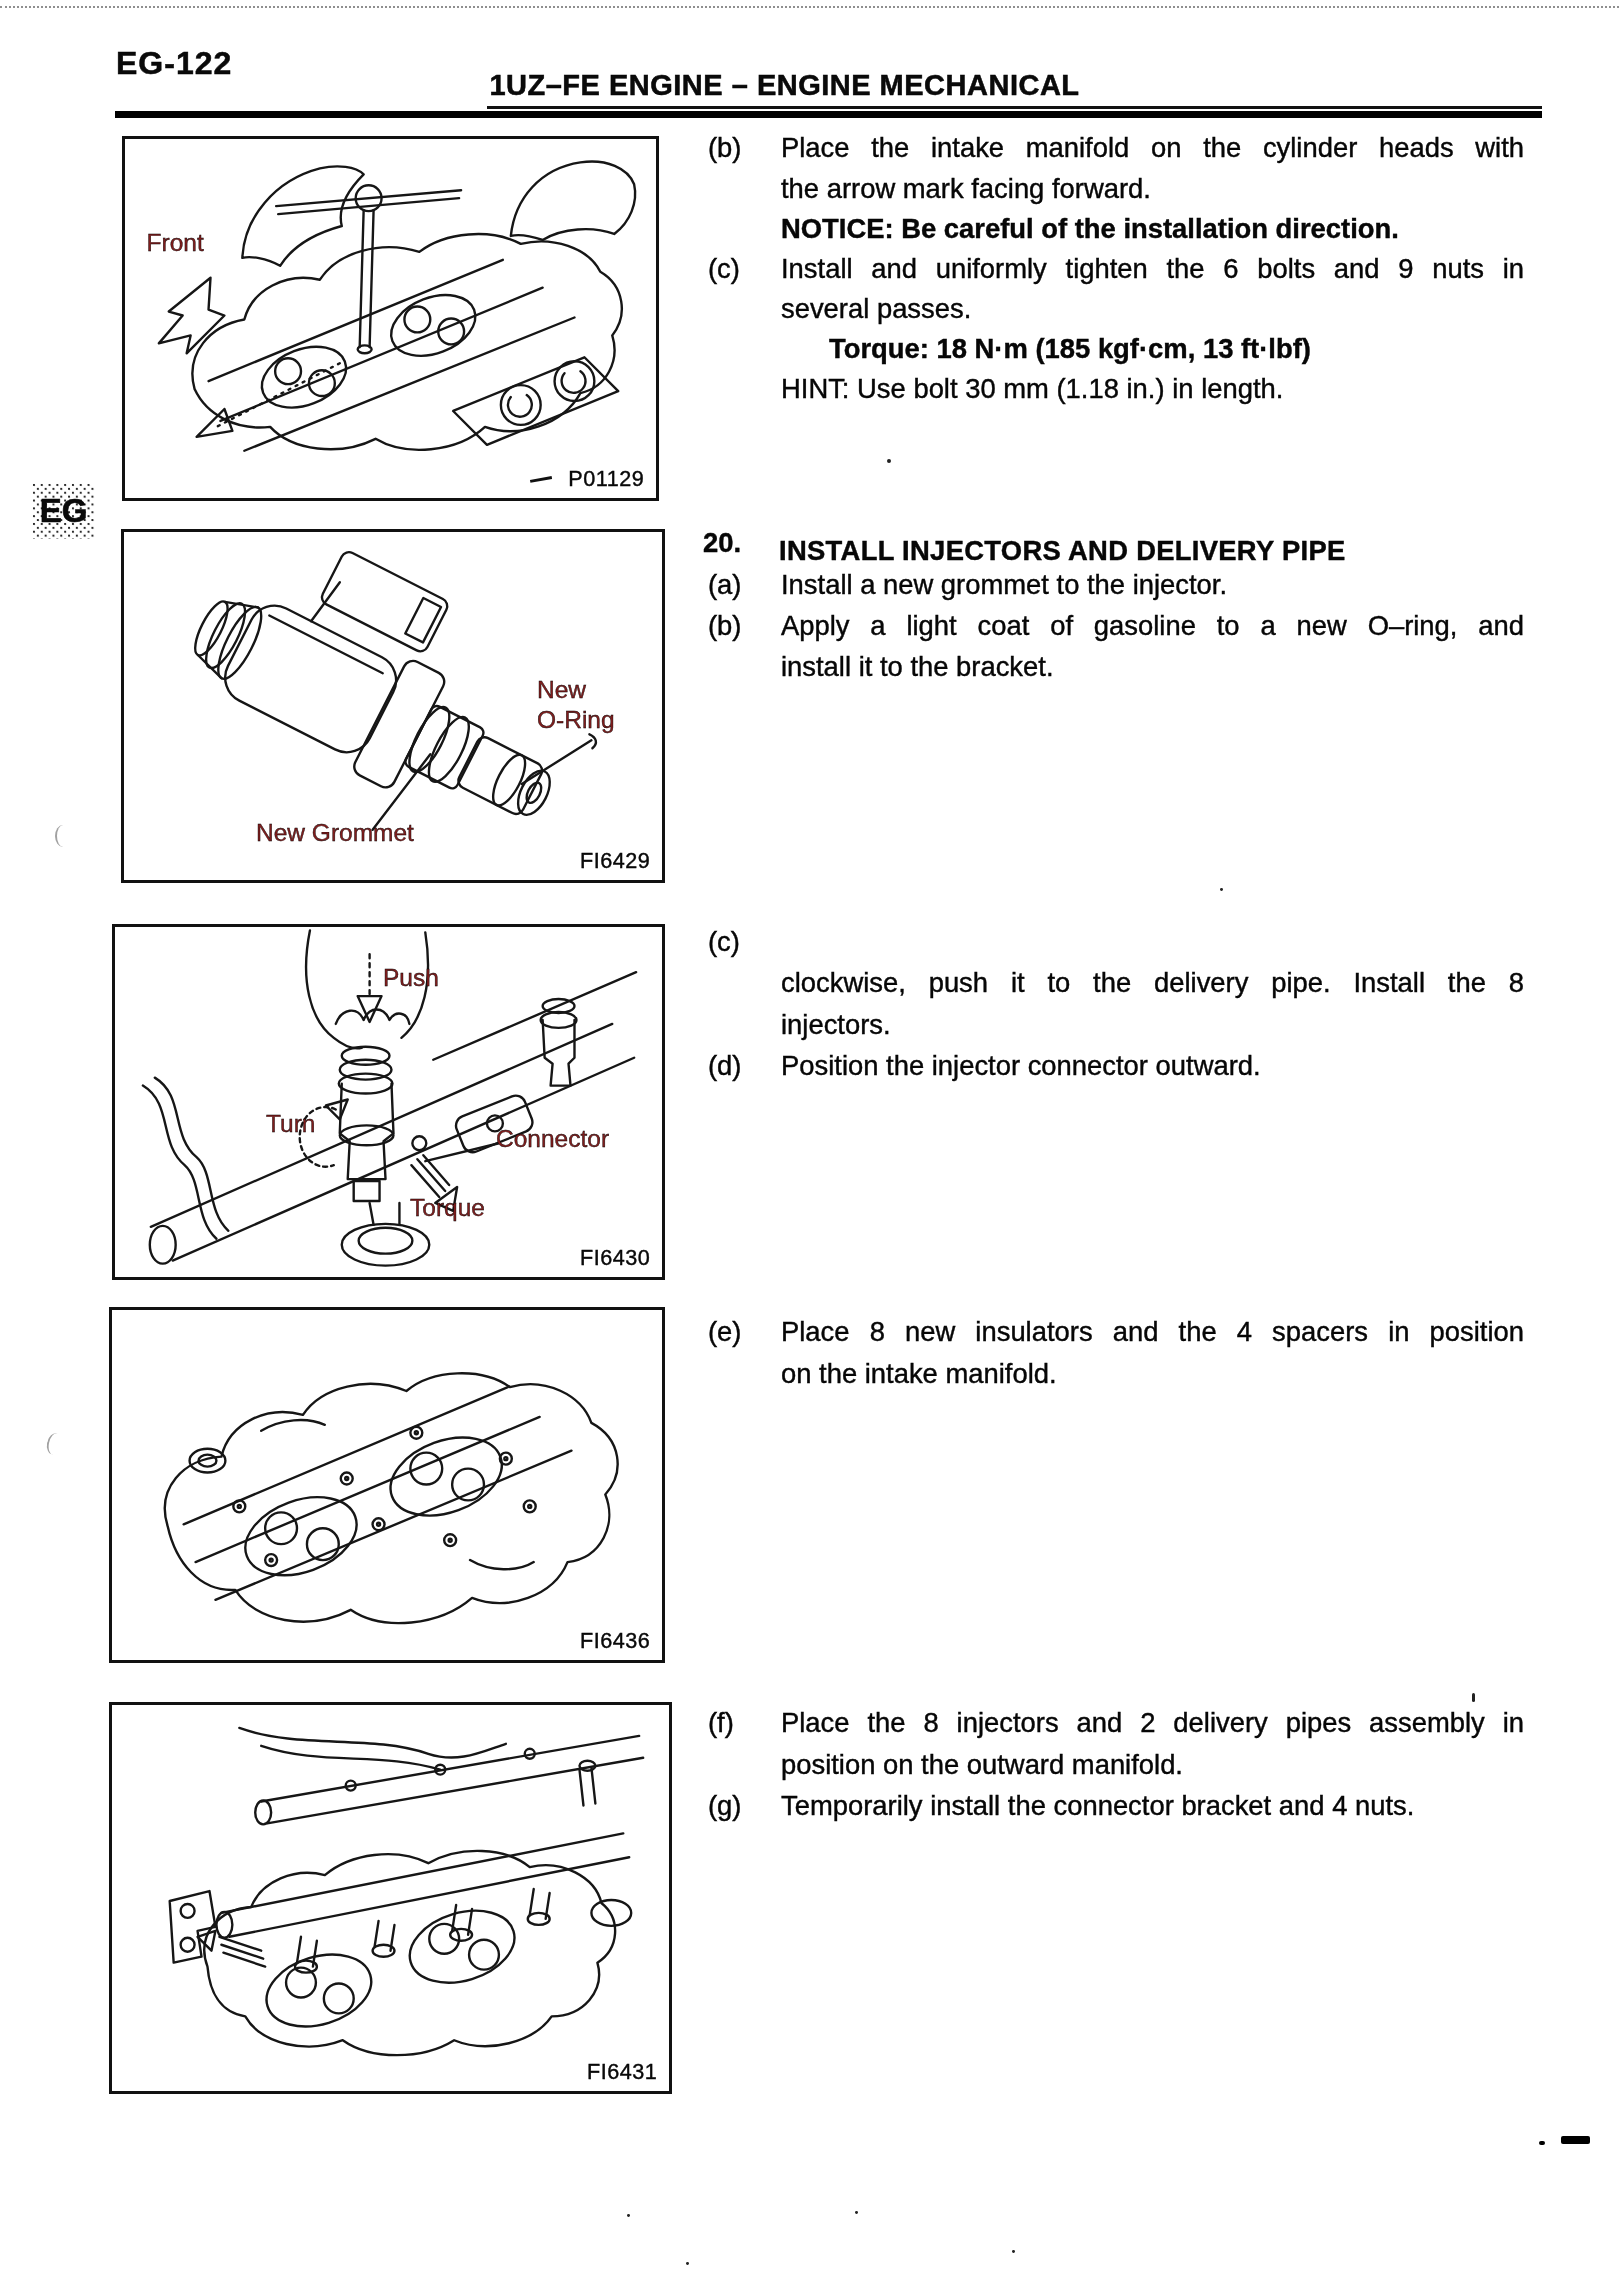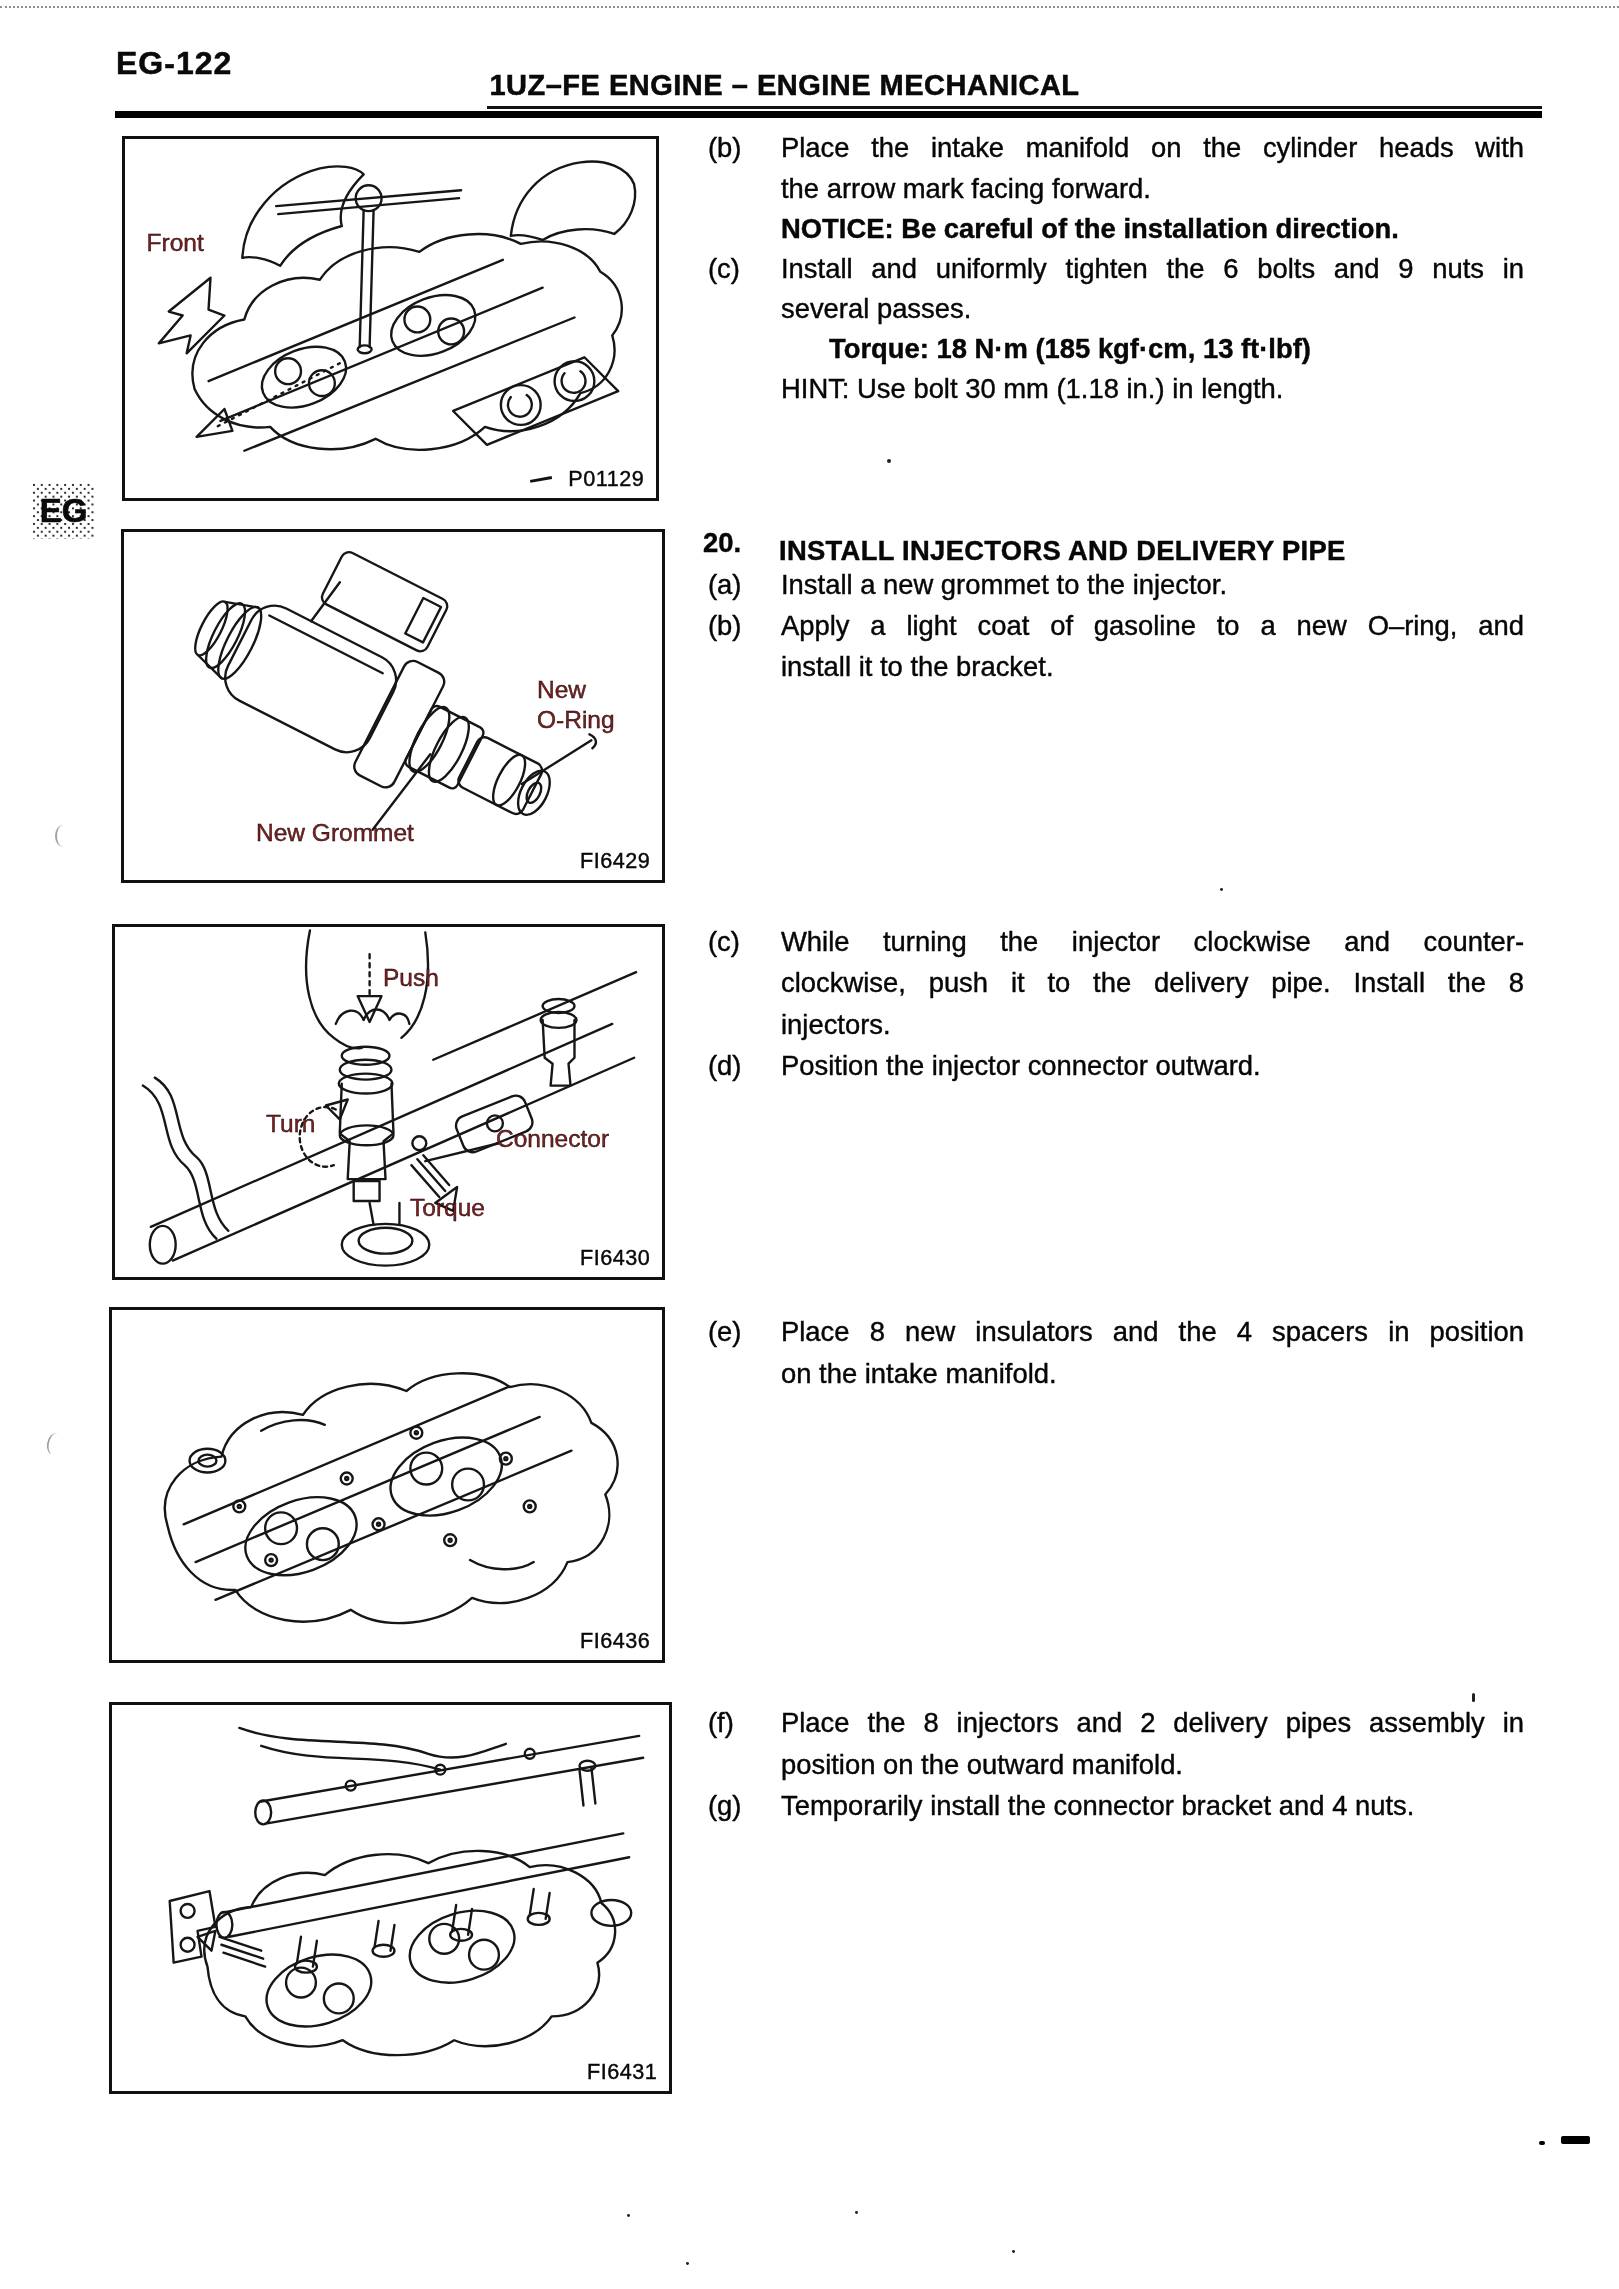--- a/index.html
+++ b/index.html
@@ -294,21 +294,20 @@
   <div class="t sectitle" style="top:527px;margin-top:8px;">INSTALL INJECTORS AND DELIVERY PIPE</div>
 
   <div class="t lbl" style="top:569px;">(a)</div>
   <div class="t txt" style="top:569px;">Install a new grommet to the injector.</div>
 
   <div class="t lbl" style="top:610px;">(b)</div>
   <div class="t txt just" style="top:610px;">Apply a light coat of gasoline to a new O–ring, and</div>
   <div class="t txt" style="top:651px;">install it to the bracket.</div>
 
   <div class="t lbl" style="top:926px;">(c)</div>
-  <div class="t txt just" style="top:926px;">While turning the injector clockwise and counter-</div>
   <div class="t txt just" style="top:967px;">clockwise, push it to the delivery pipe. Install the 8</div>
   <div class="t txt" style="top:1009px;">injectors.</div>
 
   <div class="t lbl" style="top:1050px;">(d)</div>
   <div class="t txt" style="top:1050px;">Position the injector connector outward.</div>
 
   <div class="t lbl" style="top:1316px;">(e)</div>
   <div class="t txt just" style="top:1316px;">Place 8 new insulators and the 4 spacers in position</div>
   <div class="t txt" style="top:1358px;">on the intake manifold.</div>
 

